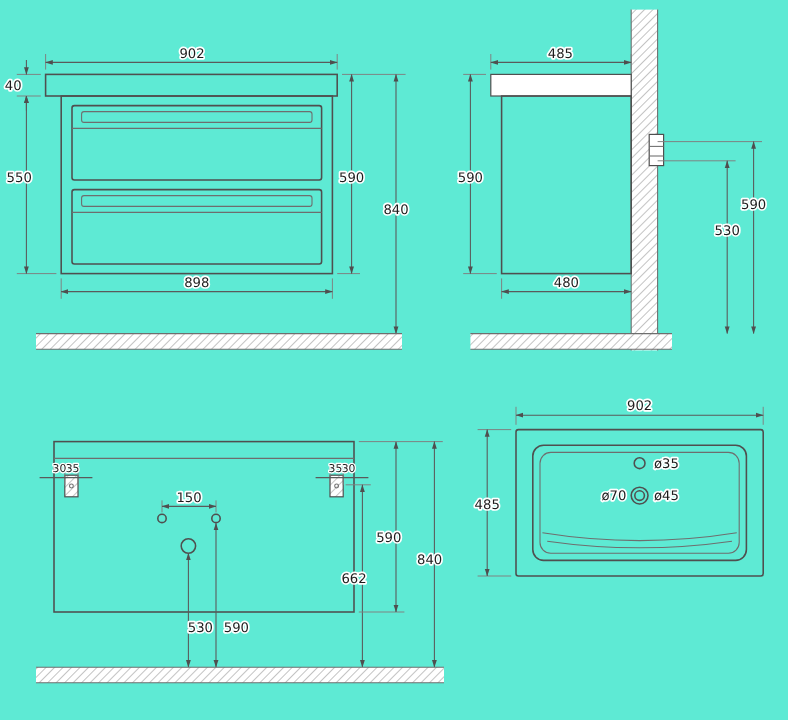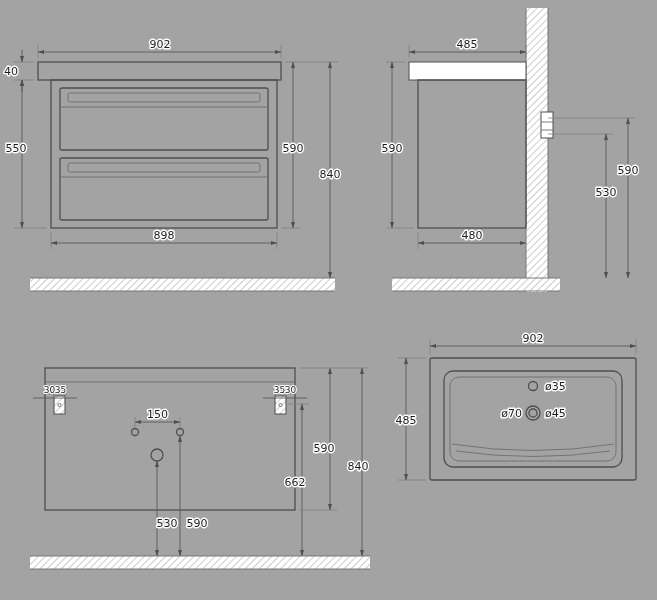--- a/index.html
+++ b/index.html
@@ -1,17 +1,17 @@
 <!DOCTYPE html>
 <html><head>
 <meta charset="utf-8">
 <style>
   html,body{margin:0;padding:0;background:#ffffff;}
   .sheet{
-    position:relative;width:657px;height:600px;background:#a3a3a3;overflow:hidden;
+    position:relative;width:657px;height:600px;background:#5eead4;overflow:hidden;
     font-family:"DejaVu Sans","Liberation Sans",sans-serif;
   }
   svg text{
     font-family:"DejaVu Sans","Liberation Sans",sans-serif;
     font-size:11px;fill:#1c1c1c;
     stroke:#ffffff;stroke-width:2.8px;paint-order:stroke;stroke-linejoin:round;
   }
   svg text.sm{font-size:9px;stroke-width:2.2px;}
   .outline{stroke:#4f4f4f;stroke-width:1.3;fill:none;}
   .thin{stroke:#6e6e6e;stroke-width:0.9;fill:none;}

